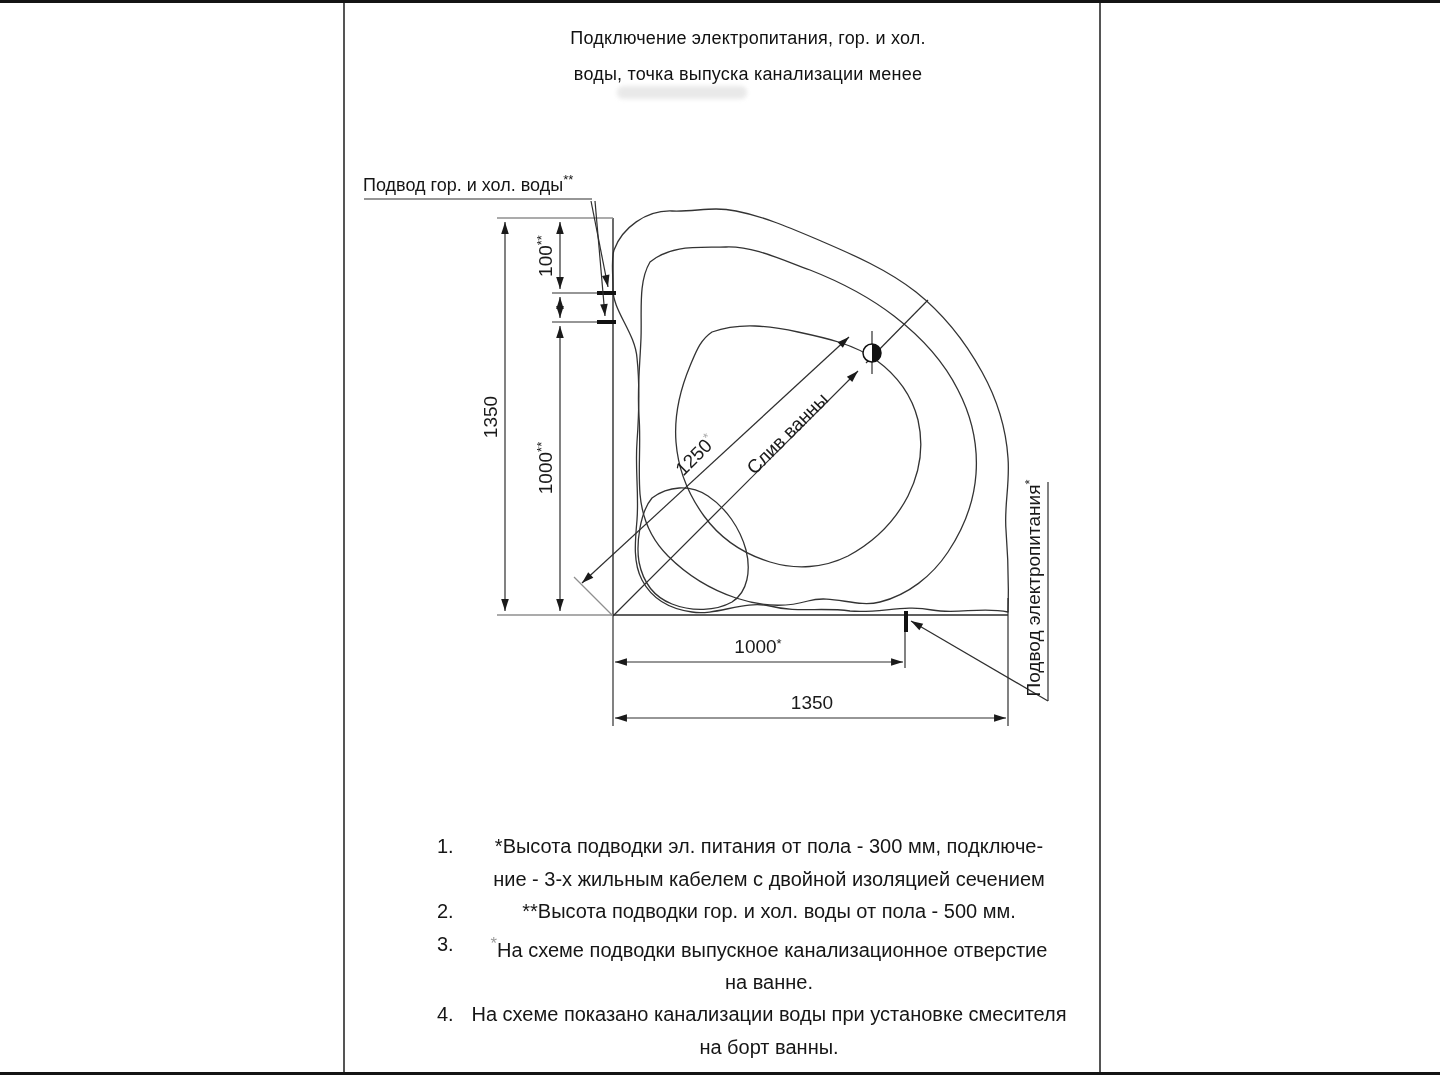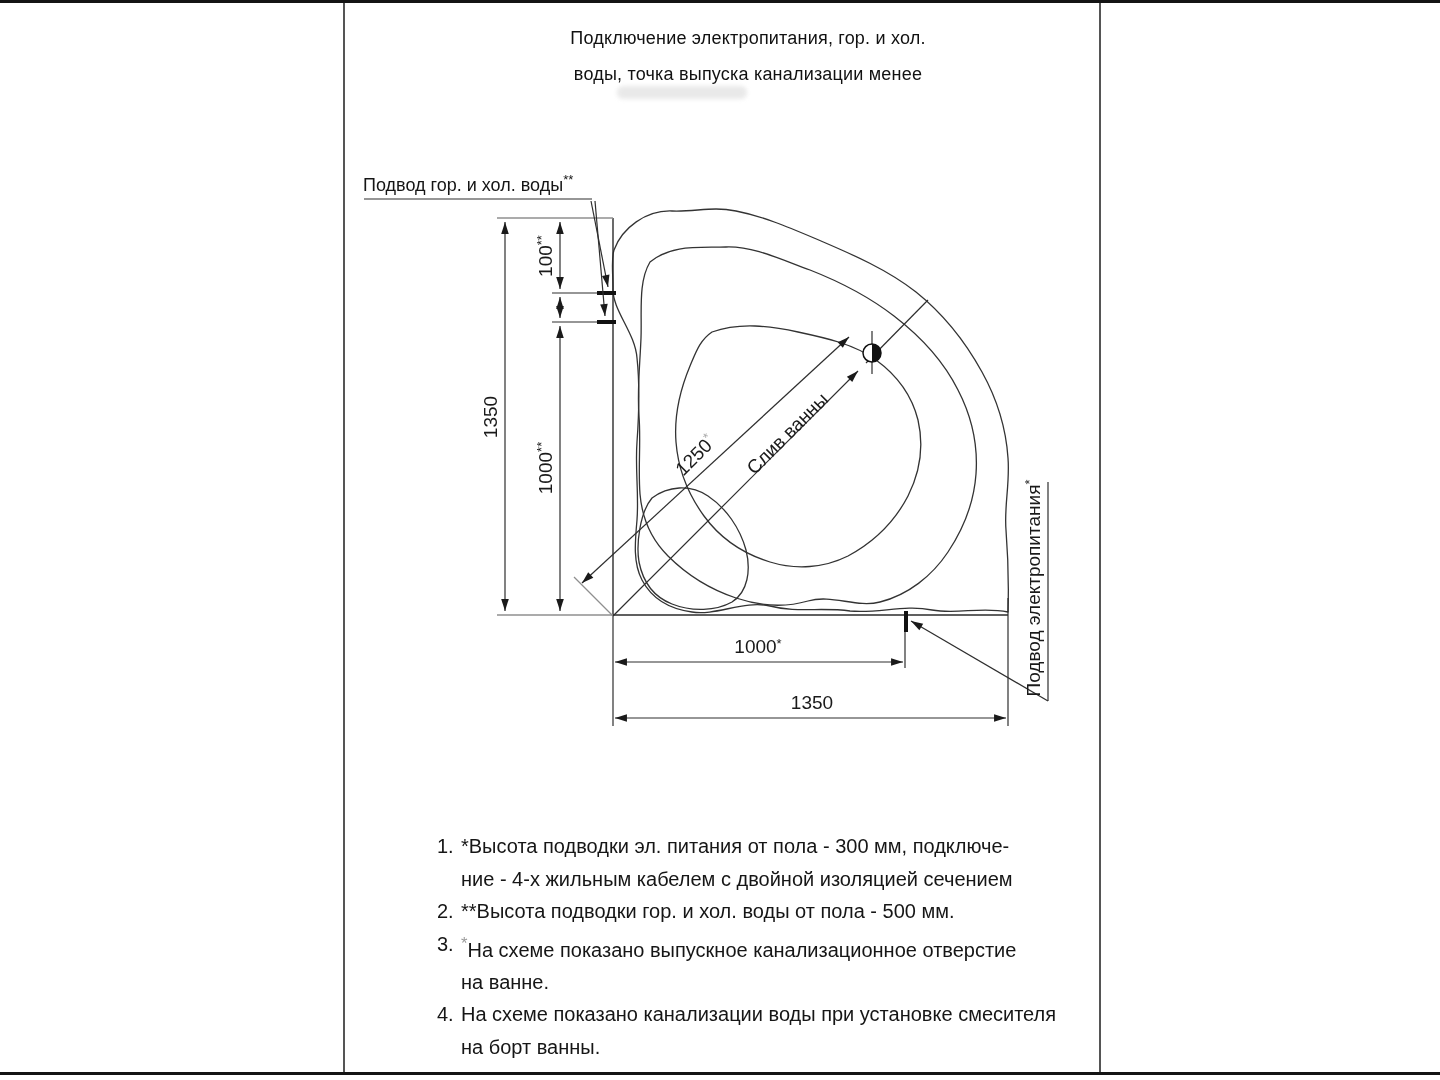--- a/index.html
+++ b/index.html
@@ -9,21 +9,21 @@
   .vline{position:absolute;top:3px;height:1069px;width:2px;background:#555;}
   .title{position:absolute;left:395px;top:20px;width:706px;text-align:center;
          font-size:18px;line-height:36px;color:#111;letter-spacing:0.2px;}
   .smudge{position:absolute;left:617px;top:86px;width:130px;height:13px;background:#cfcfcf;
           opacity:.45;filter:blur(2px);border-radius:6px;}
   .wlabel{position:absolute;left:363px;top:172px;font-size:18px;color:#151515;white-space:nowrap;}
   .wlabel sup{font-size:13px;}
   .notes{position:absolute;left:437px;top:830px;width:640px;font-size:20px;line-height:32.5px;color:#161616;}
   .note{display:flex;}
   .nnum{width:24px;flex:0 0 24px;}
-  .nbody{flex:1;}
+  .nbody{flex:1;text-align:center;}
   .faint{color:#9a9a9a;}
   svg{position:absolute;left:0;top:0;}
   svg text{font-family:"Liberation Sans","DejaVu Sans",sans-serif;font-size:19px;fill:#1a1a1a;}
   .sup{font-size:13px;}
   .ln{stroke:#2b2b2b;stroke-width:1.4;fill:none;}
   .dim{stroke:#2e2e2e;stroke-width:1.2;fill:none;}
   .ext{stroke:#8f8f8f;stroke-width:1.3;fill:none;}
   .tub{stroke:#333;stroke-width:1.3;fill:none;stroke-linejoin:round;}
   .thick{stroke:#111;stroke-width:4;fill:none;}
 </style>
@@ -134,33 +134,33 @@
       <text x="1040" y="588" text-anchor="middle" transform="rotate(-90 1040 588)" font-size="18">
         <tspan>Подвод электропитания</tspan><tspan class="sup" dy="-6">*</tspan></text>
     </g>
   </svg>
 
   <div class="notes">
     <div class="note">
       <span class="nnum">1.</span>
       <div class="nbody">
         <div>*Высота подводки эл. питания от пола - 300 мм, подключе-</div>
-        <div>ние - 4-х жильным кабелем с двойной изоляцией сечением</div>
+        <div>ние - 3-х жильным кабелем с двойной изоляцией сечением</div>
       </div>
     </div>
     <div class="note">
       <span class="nnum">2.</span>
       <div class="nbody">
         <div>**Высота подводки гор. и хол. воды от пола - 500 мм.</div>
       </div>
     </div>
     <div class="note">
       <span class="nnum">3.</span>
       <div class="nbody">
-        <div><sup class="faint">*</sup><span>На схеме показано выпускное канализационное отверстие</span></div>
+        <div><sup class="faint">*</sup><span>На схеме подводки выпускное канализационное отверстие</span></div>
         <div>на ванне.</div>
       </div>
     </div>
     <div class="note">
       <span class="nnum">4.</span>
       <div class="nbody">
         <div>На схеме показано канализации воды при установке смесителя</div>
         <div>на борт ванны.</div>
       </div>
     </div>

